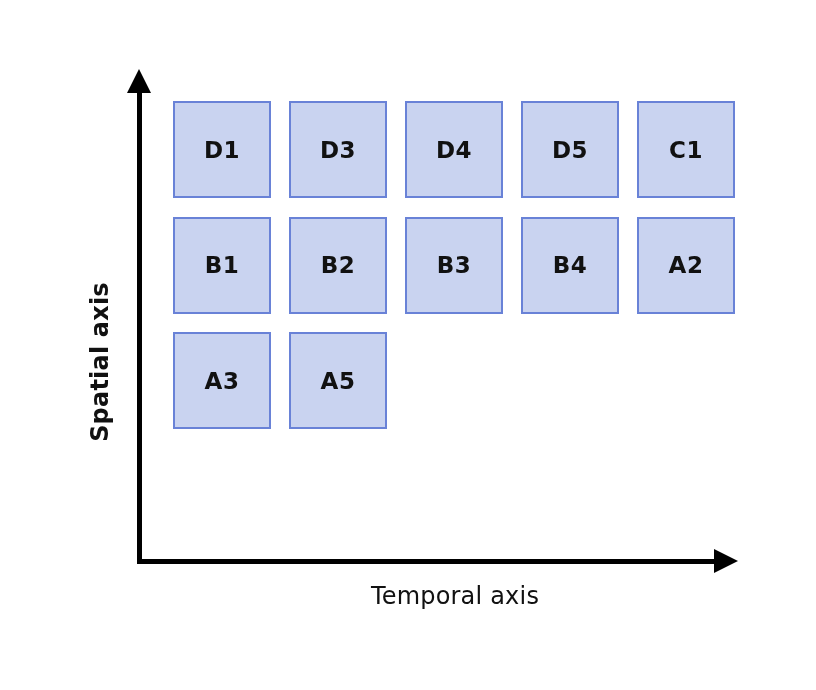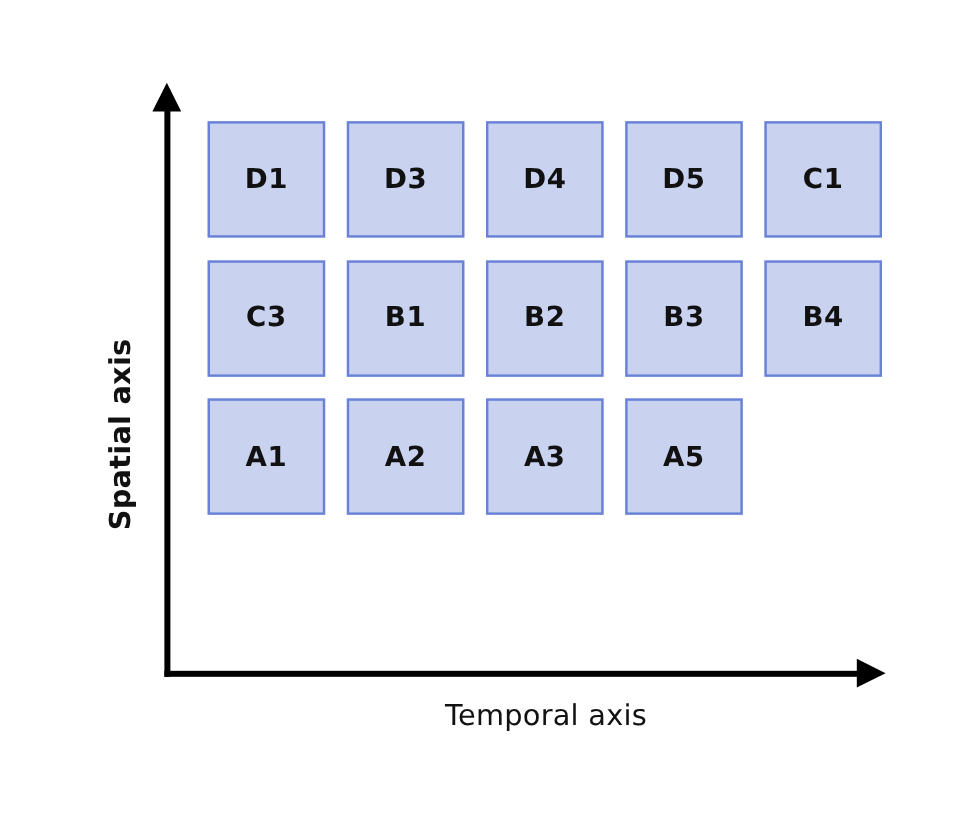--- a/index.html
+++ b/index.html
@@ -115,26 +115,24 @@
   <div class="y-axis-label">Spatial axis</div>
   <div class="x-axis-label">Temporal axis</div>
 
   <div class="cell-grid">
     <div class="cell">D1</div>
     <div class="cell">D3</div>
     <div class="cell">D4</div>
     <div class="cell">D5</div>
 
     <div class="cell">C1</div>
-    <div class="cell">C3</div>
 
     <div class="cell">B1</div>
     <div class="cell">B2</div>
     <div class="cell">B3</div>
     <div class="cell">B4</div>
 
-    <div class="cell">A1</div>
     <div class="cell">A2</div>
     <div class="cell">A3</div>
     <div class="cell">A5</div>
   </div>
 
 </div>
 
 </body></html>

